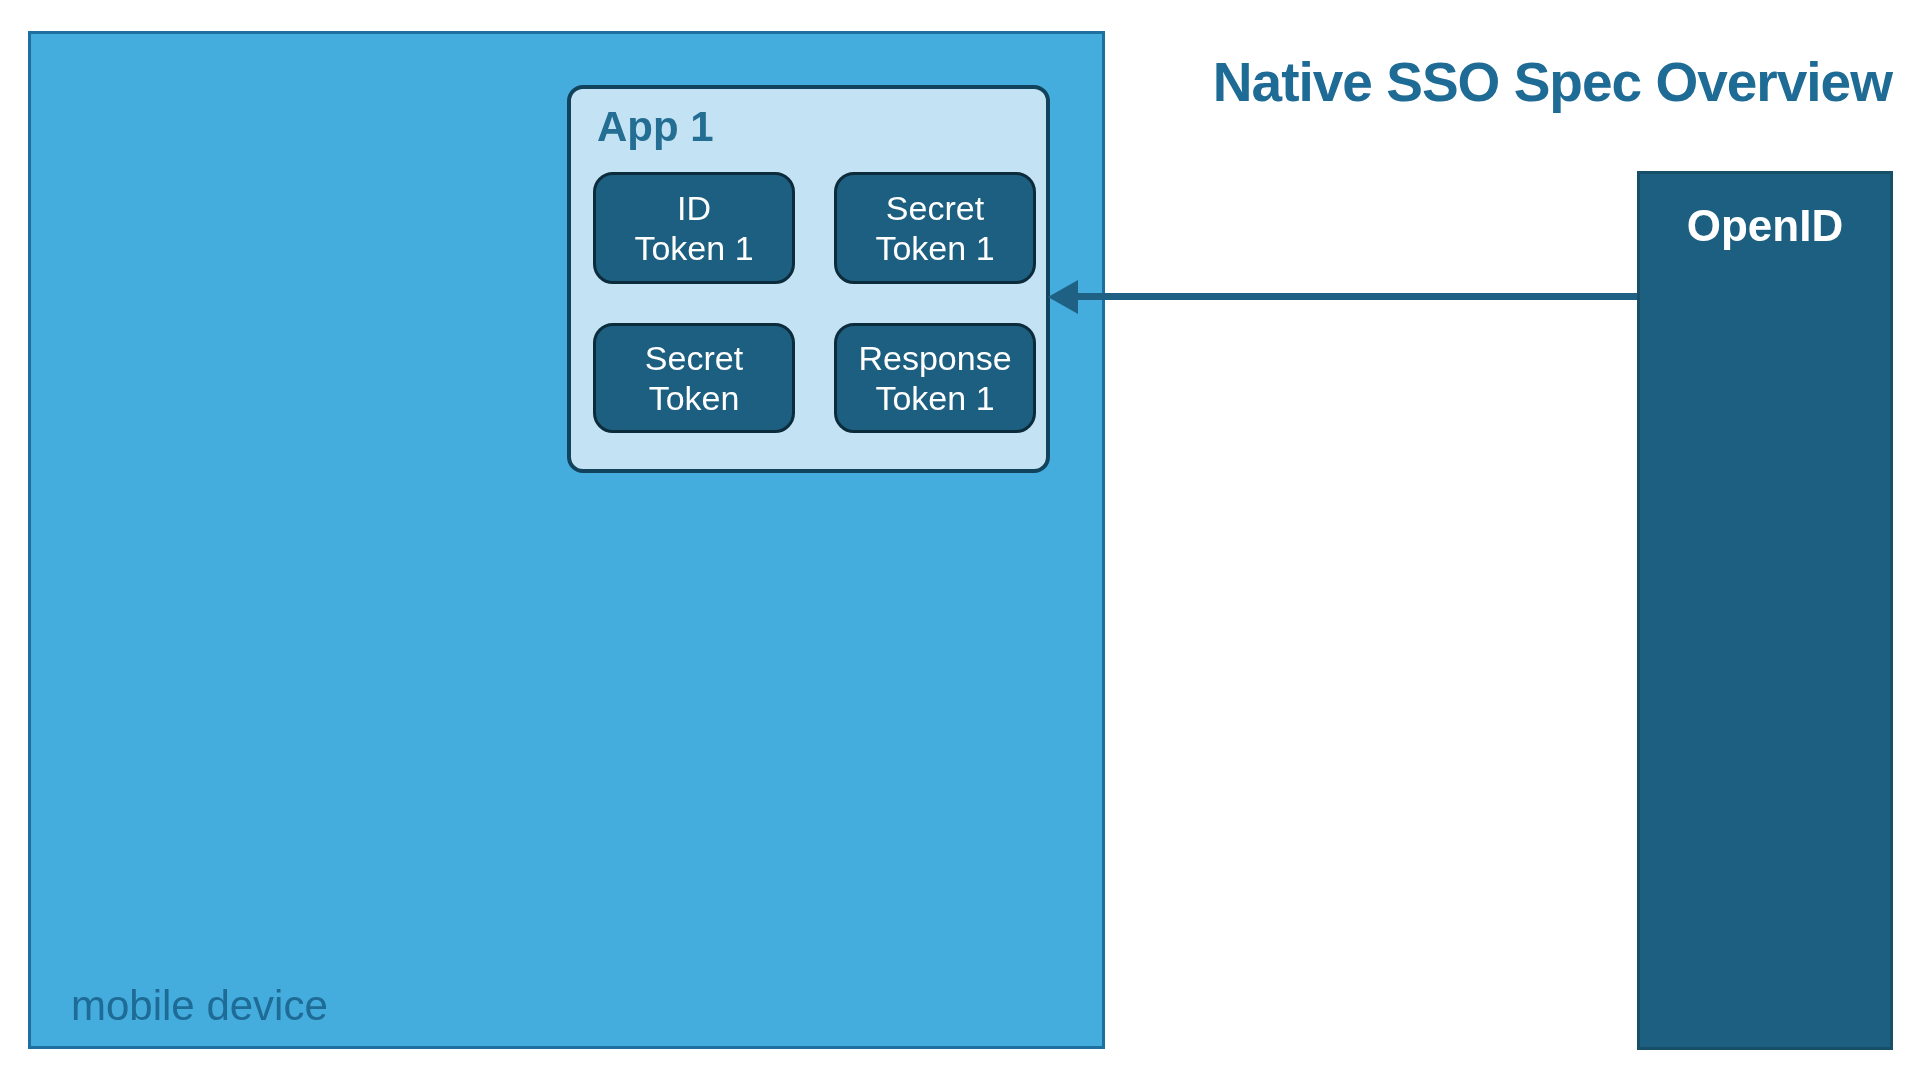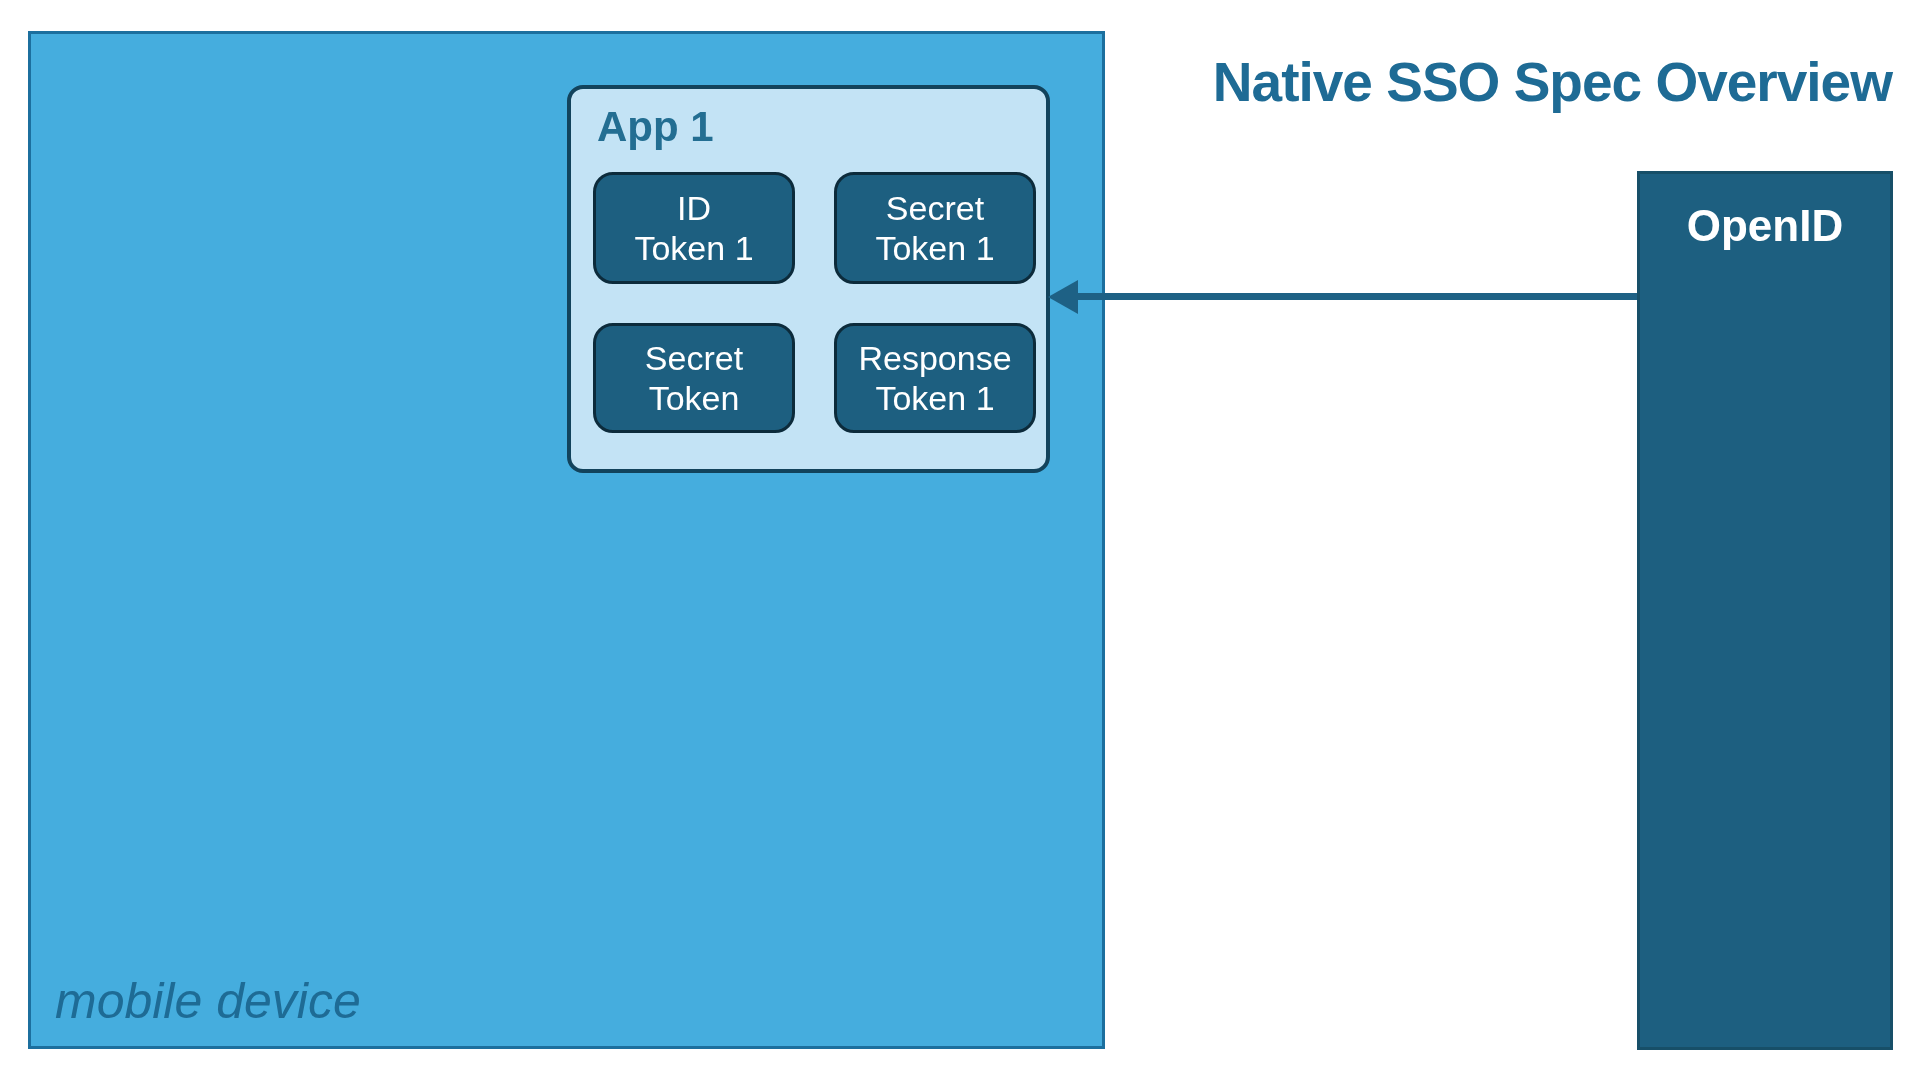--- a/index.html
+++ b/index.html
@@ -21,22 +21,22 @@
   html, body { width: 1920px; height: 1080px; background: #ffffff; overflow: hidden; }
   body { font-family: "Liberation Sans", "DejaVu Sans", sans-serif; }
   .canvas { position: relative; width: 1920px; height: 1080px; background: #ffffff; }
 
   .mobile-box {
     position: absolute; left: 28px; top: 31px; width: 1077px; height: 1018px;
     background: var(--mobile_blue);
     border: 3px solid var(--mobile_border);
   }
   .mobile-label {
-    position: absolute; left: 24px; bottom: 16px;
-    font-size: 50px; color: var(--teal_text); font-weight: 400; font-style: italic;
+    position: absolute; left: 40px; bottom: 16px;
+    font-size: 42px; color: var(--teal_text); font-weight: 400;
   }
 
   .app-box {
     position: absolute; left: 567px; top: 85px; width: 483px; height: 388px;
     background: var(--app_bg);
     border: 4px solid var(--app_border);
     border-radius: 16px;
   }
   .app-label {
     position: absolute; left: 26px; top: 14px;

